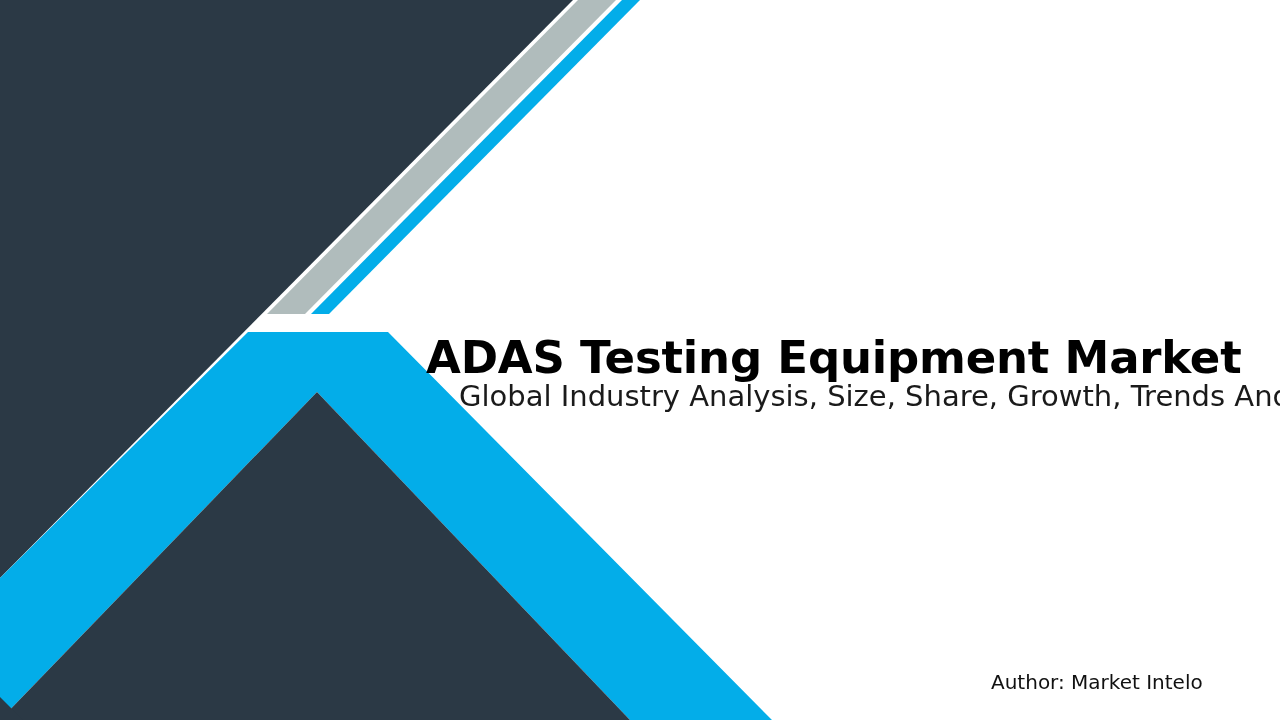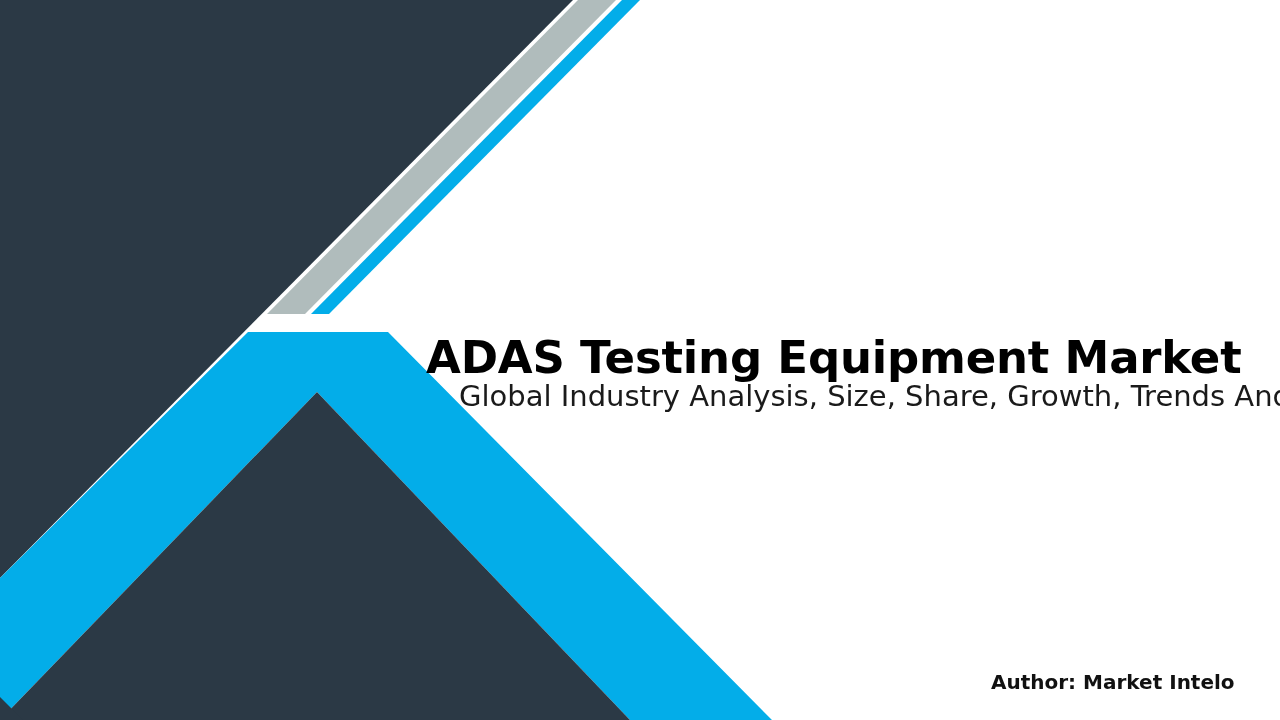--- a/index.html
+++ b/index.html
@@ -62,21 +62,21 @@
     line-height: 40px;
     color: #1a1a1a;
   }
 
   #author {
     position: absolute;
     left: 991px;
     top: 669px;
     white-space: nowrap;
     font-family: "DejaVu Sans", sans-serif;
-    font-weight: bold;
+    font-weight: normal;
     font-size: 20px;
     line-height: 26px;
     color: #111111;
   }
 </style>
 </head>
 <body>
 
 <div id="slide">
 

